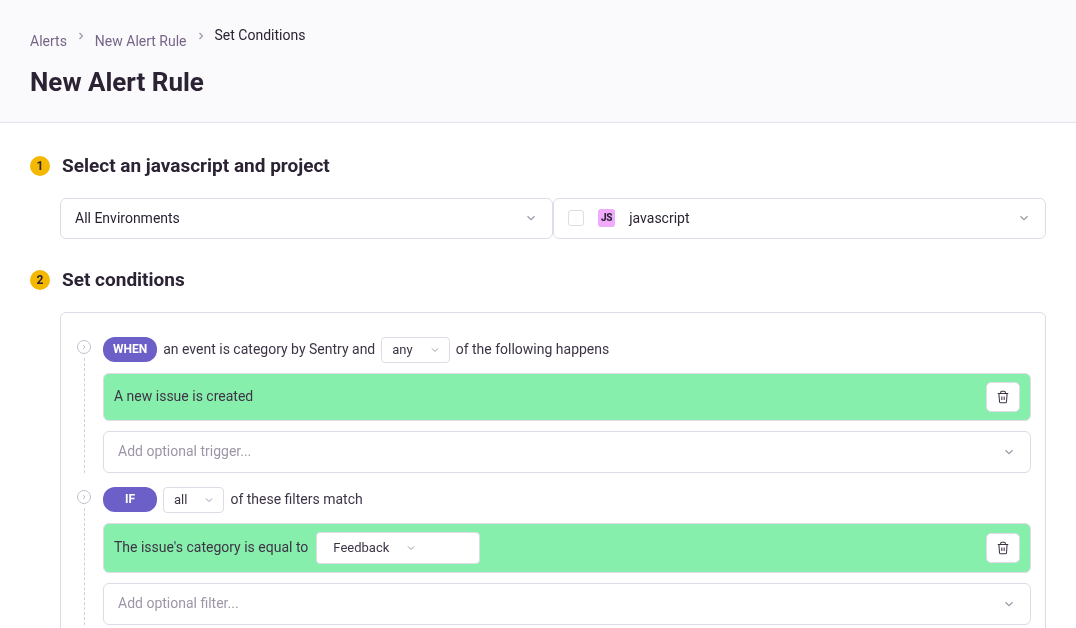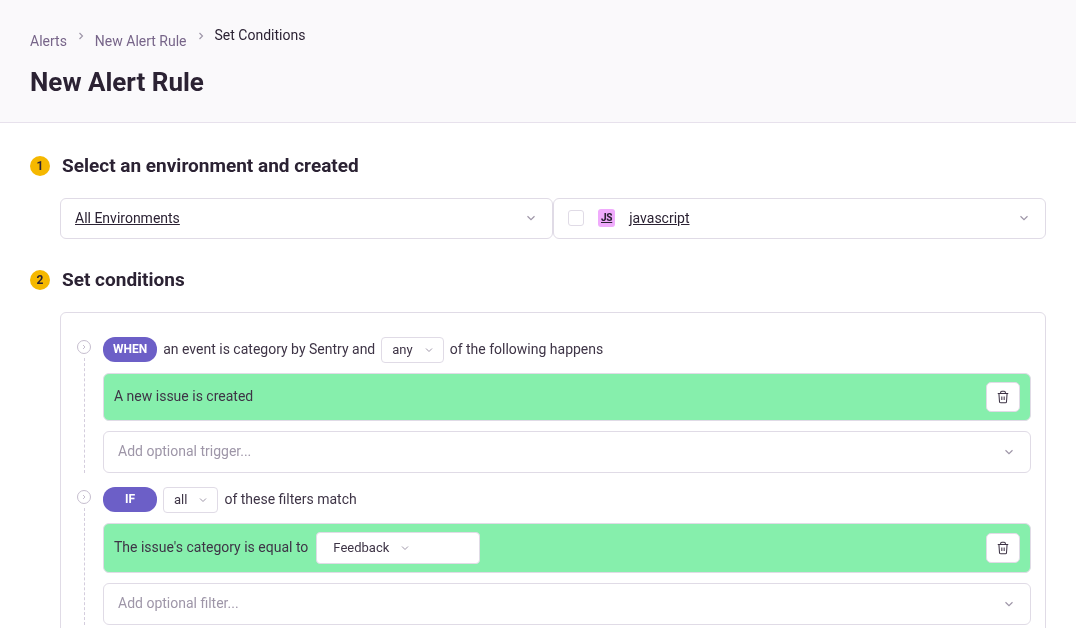--- a/index.html
+++ b/index.html
@@ -64,21 +64,20 @@
       flex-shrink: 0;
     }
     .section-title {
       font-size: 19px;
       font-weight: 700;
       color: #2b2233;
     }
     .env-project-row {
       display: flex;
       padding-left: 30px;
-      text-decoration: underline;
     }
     .select-box {
       flex: 1;
       display: flex;
       align-items: center;
       justify-content: space-between;
       padding: 10px 14px;
       border: 1px solid #e0dbe6;
       border-radius: 6px;
       background: #fff;
@@ -155,21 +154,21 @@
       font-weight: 700;
       font-size: 12px;
       padding: 4px 10px;
       border-radius: 12px;
       min-width: 54px;
       text-align: center;
     }
     .mini-select {
       display: inline-flex;
       align-items: center;
-      gap: 10px;
+      gap: 16px;
       border: 1px solid #e0dbe6;
       border-radius: 4px;
       padding: 3px 8px 3px 10px;
       background: #fff;
       cursor: pointer;
       font-size: 13px;
     }
     .mini-select.wider { padding: 6px 10px 6px 16px; min-width: 164px; }
     .rule-row {
       display: flex;
@@ -234,21 +233,21 @@
     <span class="crumb-current">Set Conditions</span>
   </nav>
   <h1 class="page-title">New Alert Rule</h1>
 </div>
 
 <div class="content">
 
   <div class="section">
     <div class="section-heading">
       <span class="step-badge">1</span>
-      <span class="section-title">Select an environment and created</span>
+      <span class="section-title">Select an javascript and project</span>
     </div>
     <div class="env-project-row">
       <div class="select-box">
         <span class="left">
           <span>All Environments</span>
         </span>
         <span class="chev-down">
           <svg width="14" height="14" viewBox="0 0 24 24" fill="none" stroke="currentColor" stroke-width="2">
               <polyline points="6 9 12 15 18 9"></polyline>
             </svg>

